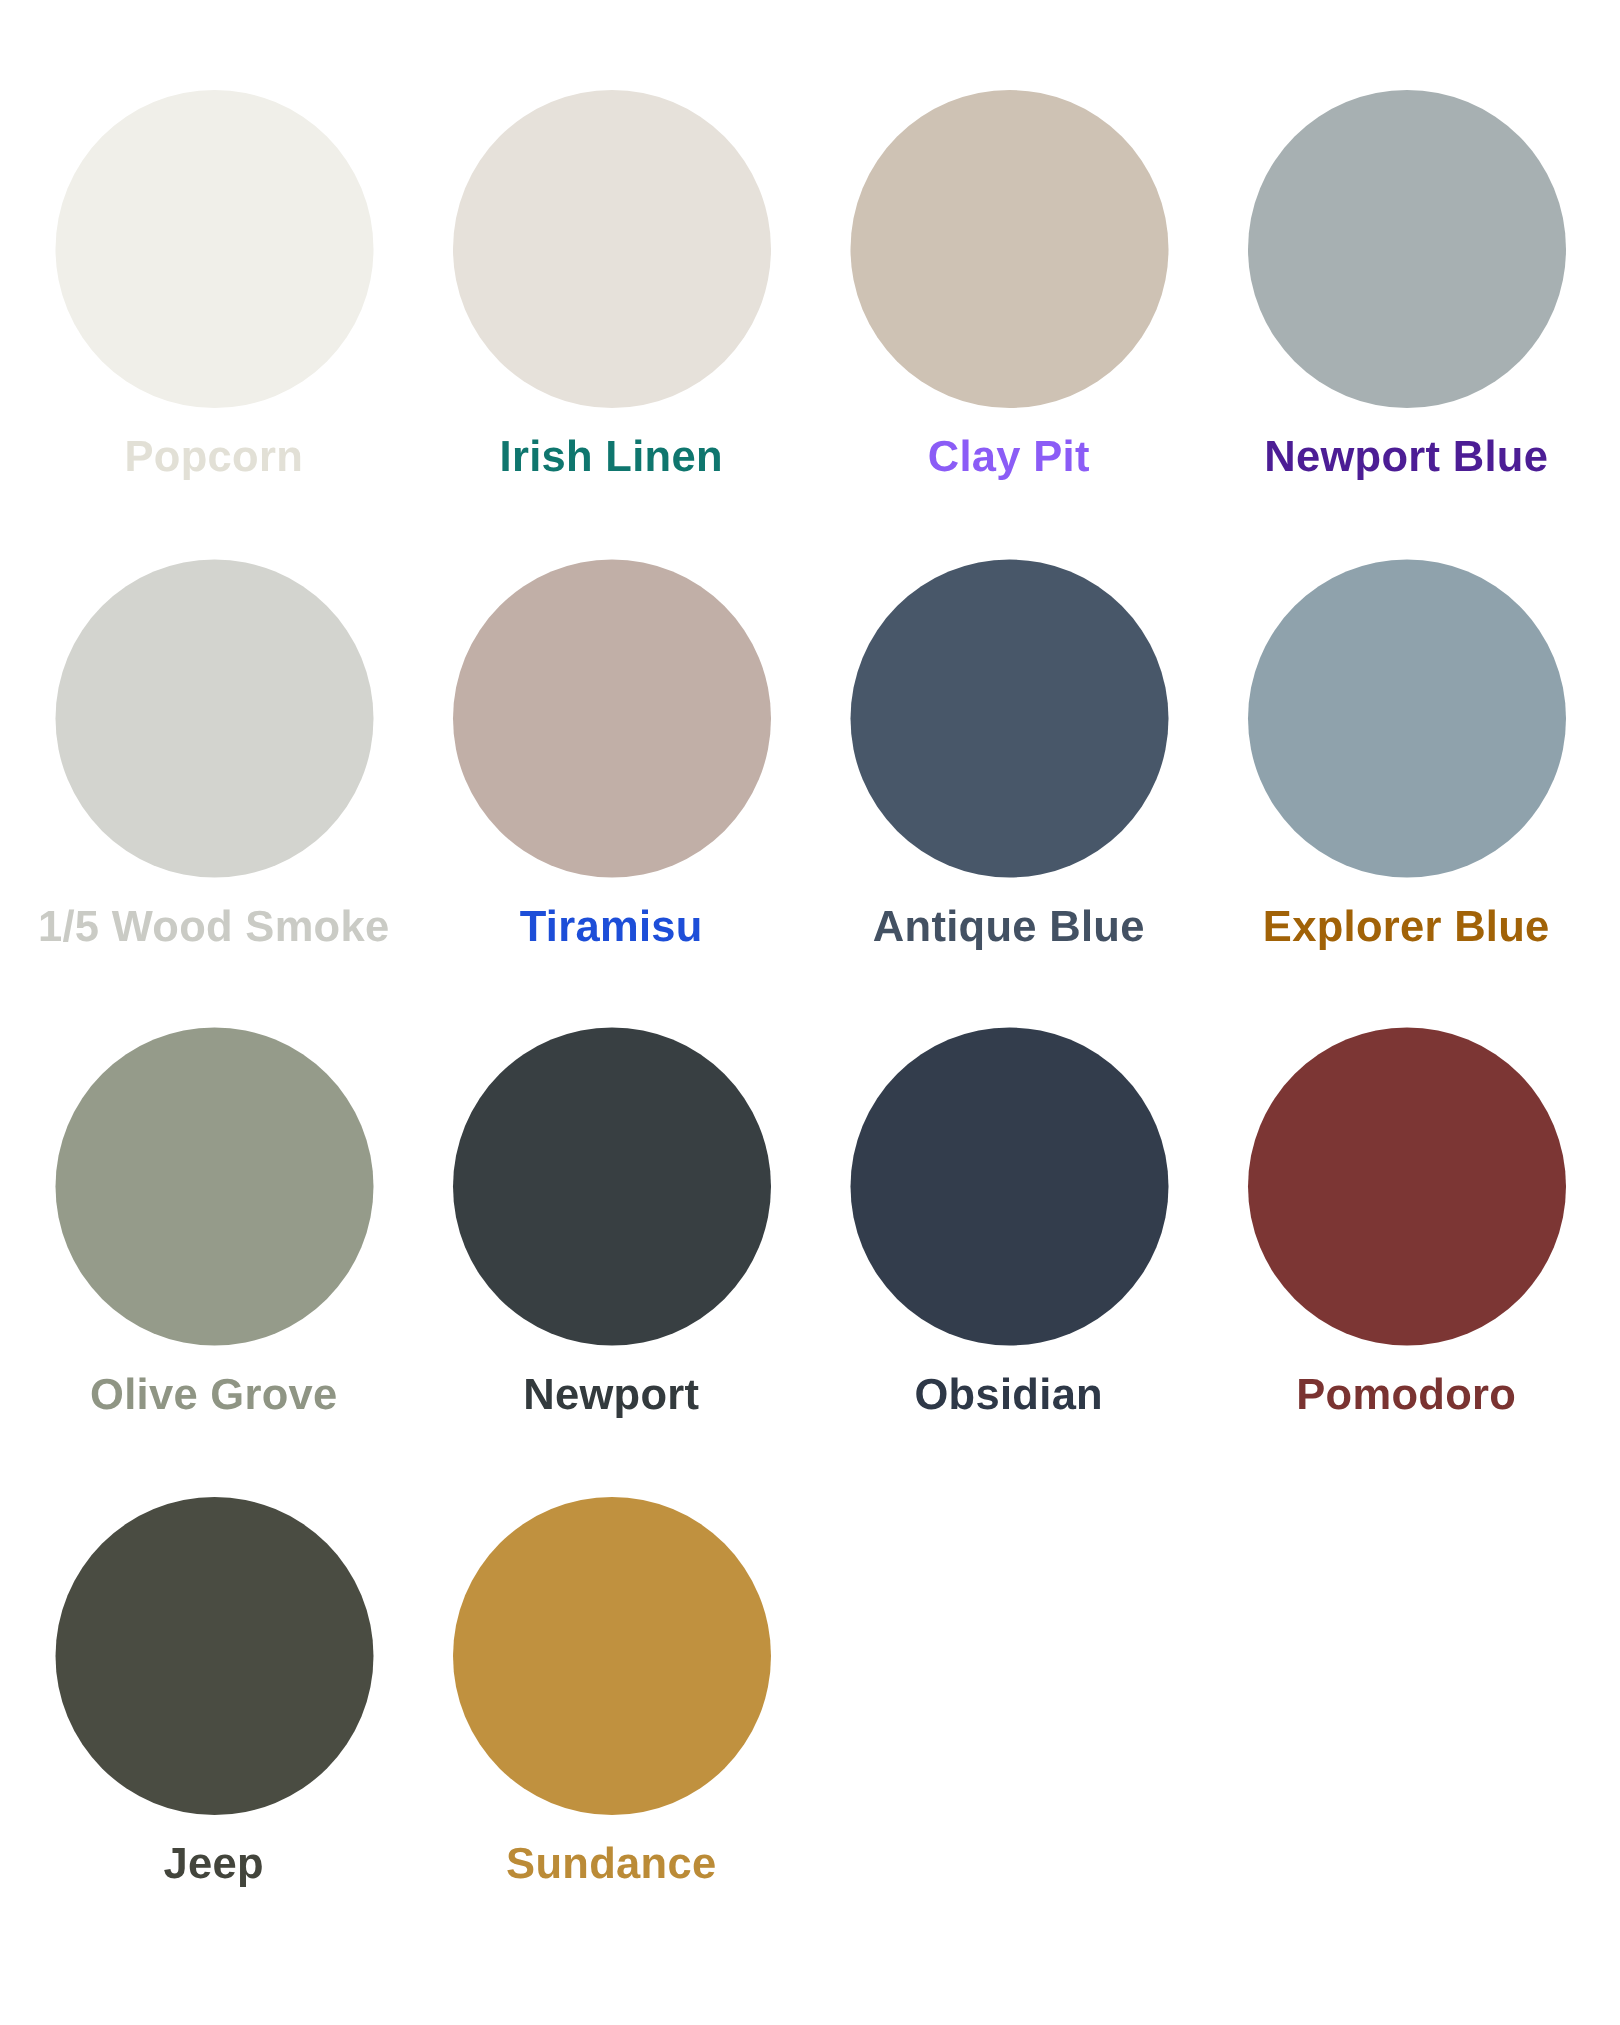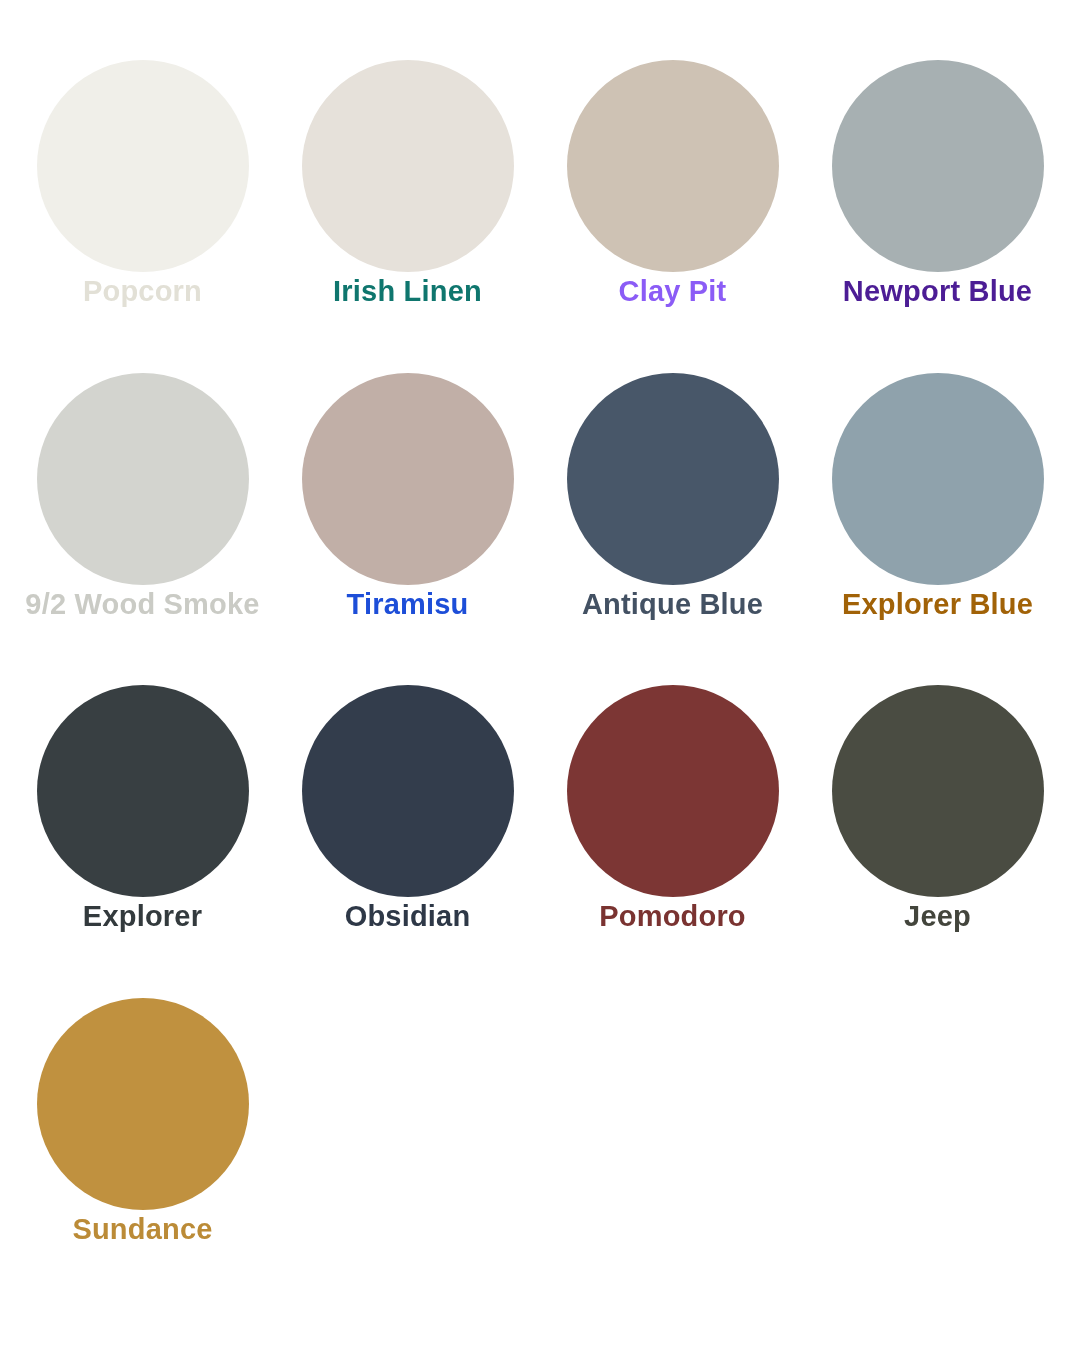--- a/index.html
+++ b/index.html
@@ -39,21 +39,21 @@
     justify-content: flex-start;
     position: relative;
   }
   .swatch-dot {
     width: 212px;
     height: 212px;
     border-radius: 50%;
     display: block;
   }
   .swatch-label {
-    margin-top: 4px;
+    margin-top: 18px;
     font-size: 29px;
     font-weight: bold;
     letter-spacing: 0.2px;
     text-align: center;
     white-space: nowrap;
     line-height: 1.1;
   }
   
   .col-0 .swatch-dot { margin-left: 0px; }
   .col-3 .swatch-dot { margin-left: 0px; }
@@ -77,38 +77,42 @@
       <span class="swatch-dot" style="background: rgb(206, 194, 180);"></span>
       <span class="swatch-label" style="color: #8b5cf6;">Clay Pit</span>
     </div>
     <div class="swatch-cell row-0 col-3">
       <span class="swatch-dot" style="background: rgb(167, 176, 178);"></span>
       <span class="swatch-label" style="color: #4c1d95;">Newport Blue</span>
     </div>
 
     <div class="swatch-cell row-1 col-0">
       <span class="swatch-dot" style="background: rgb(211, 212, 207);"></span>
-      <span class="swatch-label" style="color: rgb(202, 203, 197);">9/2 Wood Smoke</span>
+      <span class="swatch-label" style="color: rgb(202, 203, 197);">1/5 Wood Smoke</span>
     </div>
     <div class="swatch-cell row-1 col-1">
       <span class="swatch-dot" style="background: rgb(193, 175, 167);"></span>
       <span class="swatch-label" style="color: #1d4ed8;">Tiramisu</span>
     </div>
     <div class="swatch-cell row-1 col-2">
       <span class="swatch-dot" style="background: rgb(72, 87, 105);"></span>
       <span class="swatch-label" style="color: rgb(67, 81, 99);">Antique Blue</span>
     </div>
     <div class="swatch-cell row-1 col-3">
       <span class="swatch-dot" style="background: rgb(143, 162, 172);"></span>
       <span class="swatch-label" style="color: #a16207;">Explorer Blue</span>
     </div>
 
+    <div class="swatch-cell row-2 col-1">
+      <span class="swatch-dot" style="background: rgb(149, 155, 138);"></span>
+      <span class="swatch-label" style="color: rgb(143, 149, 132);">Olive Grove</span>
+    </div>
     <div class="swatch-cell row-2 col-3">
       <span class="swatch-dot" style="background: rgb(56, 63, 66);"></span>
-      <span class="swatch-label" style="color: rgb(51, 58, 61);">Explorer</span>
+      <span class="swatch-label" style="color: rgb(51, 58, 61);">Newport</span>
     </div>
 
     <div class="swatch-cell row-3 col-1">
       <span class="swatch-dot" style="background: rgb(51, 61, 76);"></span>
       <span class="swatch-label" style="color: rgb(46, 56, 71);">Obsidian</span>
     </div>
     <div class="swatch-cell row-3 col-0">
       <span class="swatch-dot" style="background: rgb(124, 54, 52);"></span>
       <span class="swatch-label" style="color: rgb(122, 51, 49);">Pomodoro</span>
     </div>

